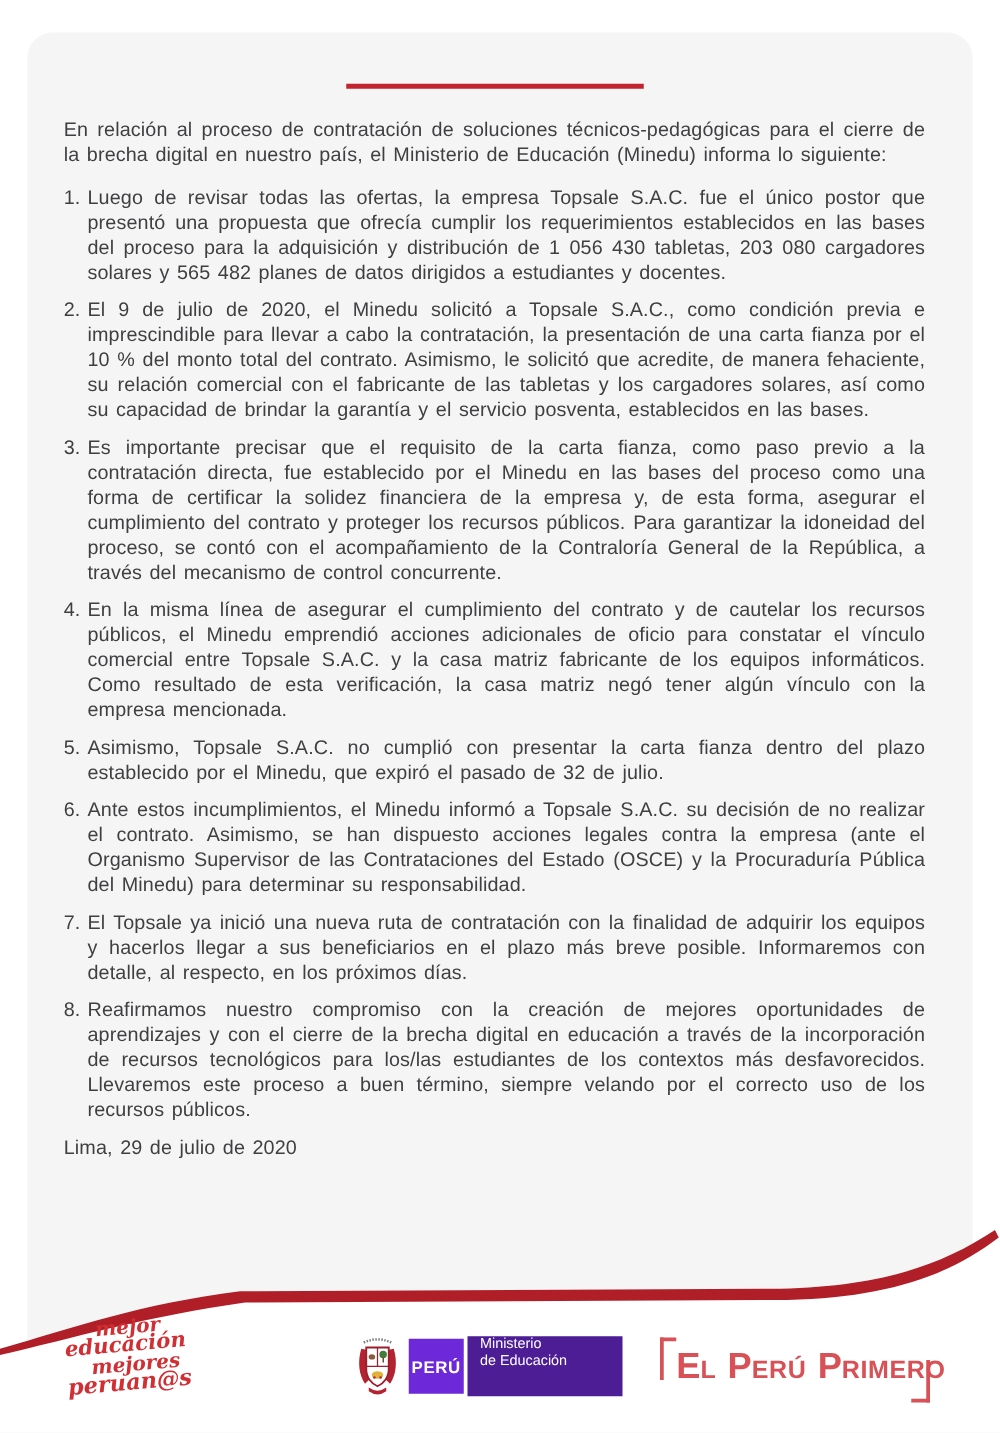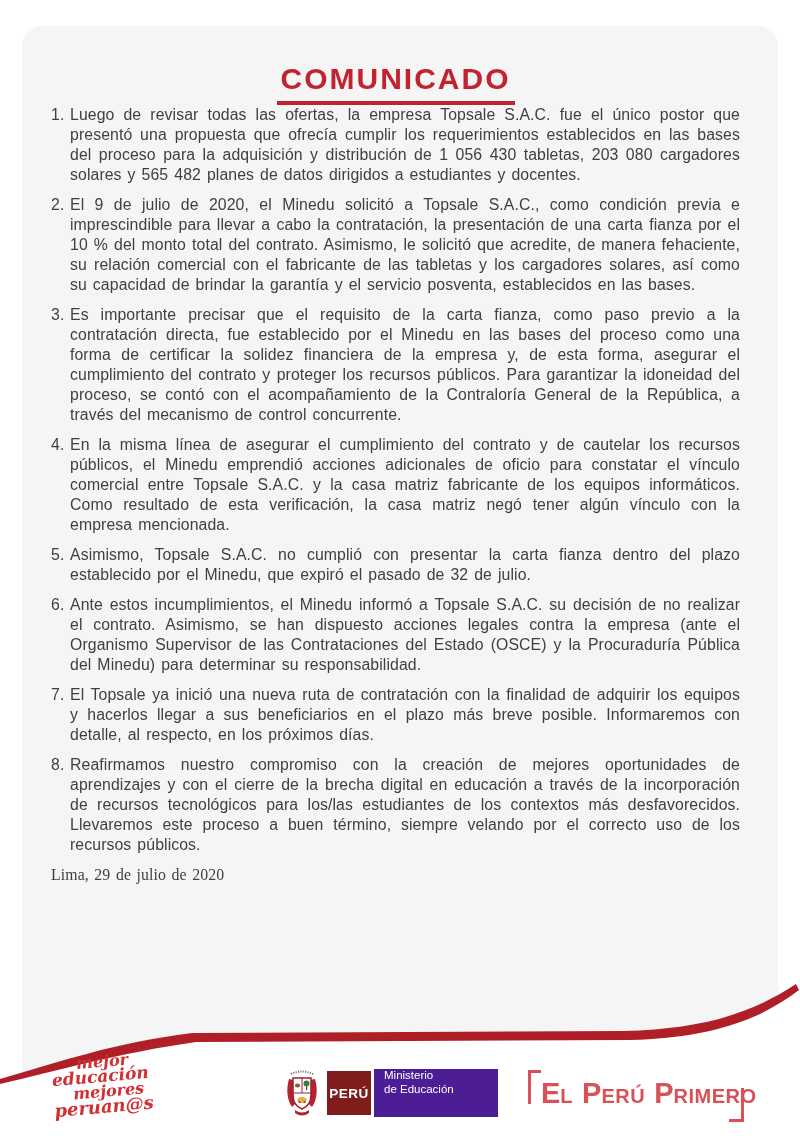--- a/index.html
+++ b/index.html
@@ -20,40 +20,40 @@
     width:238px;height:4px;background:#c2232e;margin:5px auto 0;
   }
   .body-text{
     color:#3f3e41;font-size:15.8px;line-height:20px;text-align:justify;
     word-spacing:1.5px;letter-spacing:0.1px;
   }
   .intro{margin:24px 0 14px;}
   .item{display:flex;margin:0 0 10px 0;}
   .item .num{flex:0 0 19px;width:19px;}
   .item p{margin:0;flex:1;}
-  .date-line{margin:5px 0 0 0;text-align:left;font-family:Liberation Serif, serif;}
+  .date-line{margin:5px 0 0 0;text-align:left;}
   .swoosh{position:absolute;left:0;top:975px;width:800px;height:171px;display:block;}
   
   .slogan{
     position:absolute;left:42px;top:1054px;width:118px;text-align:center;
     color:#d22f34;font-family:"DejaVu Serif",serif;font-style:italic;font-weight:bold;
     font-size:16px;line-height:15px;transform:rotate(-5deg);
   }
   .slogan span{display:block;}
   .slogan .l1{margin-right:-6px;}
   .slogan .l2{font-size:17px;}
   .slogan .l3{margin-right:-14px;}
   .slogan .l4{font-size:18px;margin-right:-2px;}
   .gov-logo{
     position:absolute;left:284px;top:1070px;height:46px;
     display:flex;align-items:center;
   }
   .coat{width:36px;height:48px;margin-right:7px;}
   .peru-box{
-    width:44px;height:44px;background:#7f1d1d;color:#ffffff;
+    width:44px;height:44px;background:#6d28d9;color:#ffffff;
     display:flex;align-items:center;justify-content:center;
     font-weight:bold;font-size:13.5px;letter-spacing:0.5px;margin-right:3px;
   }
   .ministry-box{
     width:124px;height:48px;background:#4c1d95;color:#ffffff;
     font-size:11.5px;line-height:13.5px;display:flex;flex-direction:column;
     justify-content:flex-start;padding-left:10px;box-sizing:border-box;
   }
   .campaign{
     position:absolute;left:528px;top:1070px;width:216px;height:52px;color:#d85156;
@@ -67,23 +67,23 @@
   .campaign .rest{font-size:20px;letter-spacing:0.5px;}
   .br-tl{position:absolute;left:0;top:0;width:10px;height:31px;
     border-left:3px solid #d85156;border-top:3px solid #d85156;}
   .br-br{position:absolute;right:0;bottom:0;width:12px;height:31px;
     border-right:3px solid #d85156;border-bottom:3px solid #d85156;}
 </style>
 </head>
 <body>
 
 <div class="card">
-  <h1 class="title">COMUNICADO</h1>
   <div class="title-underline"></div>
 
+  <p class="intro body-text">En relación al proceso de contratación de soluciones técnicos-pedagógicas para el cierre de la brecha digital en nuestro país, el Ministerio de Educación (Minedu) informa lo siguiente:</p>
 
   <div class="item body-text">
     <span class="num">1.</span>
     <p>Luego de revisar todas las ofertas, la empresa Topsale S.A.C. fue el único postor que presentó una propuesta que ofrecía cumplir los requerimientos establecidos en las bases del proceso para la adquisición y distribución de 1 056 430 tabletas, 203 080 cargadores solares y 565 482 planes de datos dirigidos a estudiantes y docentes.</p>
   </div>
   <div class="item body-text">
     <span class="num">2.</span>
     <p>El 9 de julio de 2020, el Minedu solicitó a Topsale S.A.C., como condición previa e imprescindible para llevar a cabo la contratación, la presentación de una carta fianza por el 10 % del monto total del contrato. Asimismo, le solicitó que acredite, de manera fehaciente, su relación comercial con el fabricante de las tabletas y los cargadores solares, así como su capacidad de brindar la garantía y el servicio posventa, establecidos en las bases.</p>
   </div>
   <div class="item body-text">

